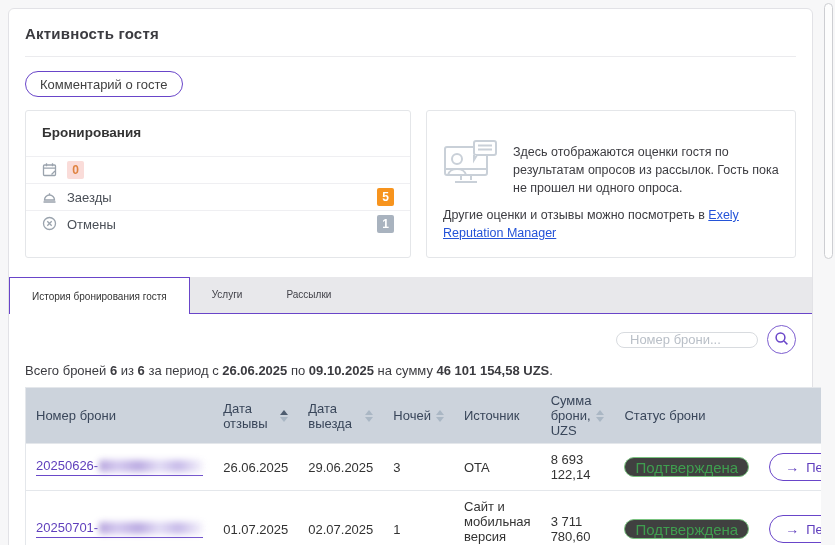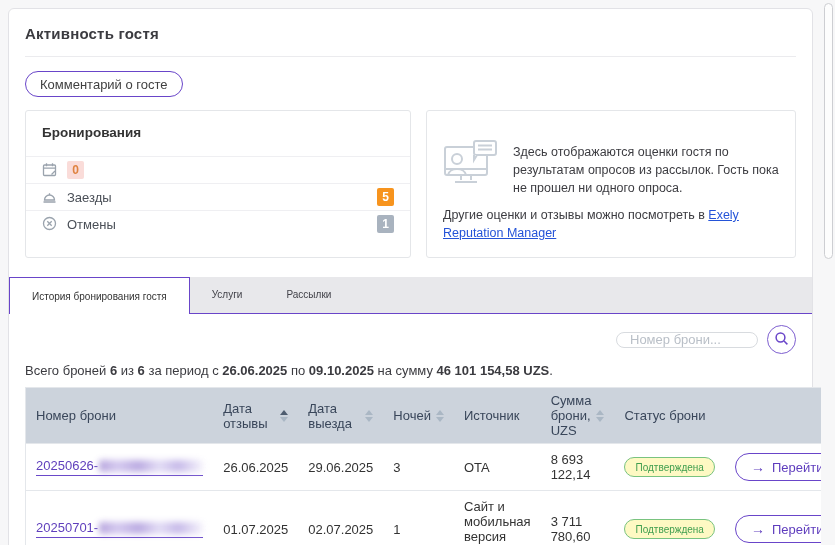--- a/index.html
+++ b/index.html
@@ -94,21 +94,21 @@
     display:inline-flex; align-items:center; border-bottom:1px solid #6a49c9;
     padding-bottom:2px; color:#5f3fbc; text-decoration:none; cursor:pointer;
   }
   .redacted {
     display:inline-block; width:104px; height:12px; margin-left:1px; border-radius:2px;
     background:linear-gradient(90deg,#a38dd4 0%,#cabcec 18%,#a995da 38%,#dcd4f3 58%,#b7a7e3 76%,#f4f1fb 100%);
     filter:blur(3px); opacity:.8;
   }
   .status-badge {
     display:inline-flex; align-items:center; border:1px solid #79c37f; color:#3f9e4f;
-    border-radius:11px; height:20px; padding:0 10px; font-size:10px; background:#fef9c3; white-space:nowrap;
+    border-radius:11px; height:20px; padding:0 10px; font-size:15px; background:#404040; white-space:nowrap;
   }
   .action-btn {
     display:inline-flex; align-items:center; gap:7px; border:1px solid #6945c9; color:#5e3cbd;
     background:#fff; border-radius:15px; height:28px; padding:0 15px; font-size:13px; cursor:pointer;
     white-space:nowrap; font-family:inherit;
   }
   .action-btn .arr { font-size:14px; line-height:1; }
 
   .scrollbar-track { position:absolute; right:0; top:0; width:14px; height:545px; background:#f7f7f8; }
   .scrollbar-thumb {

